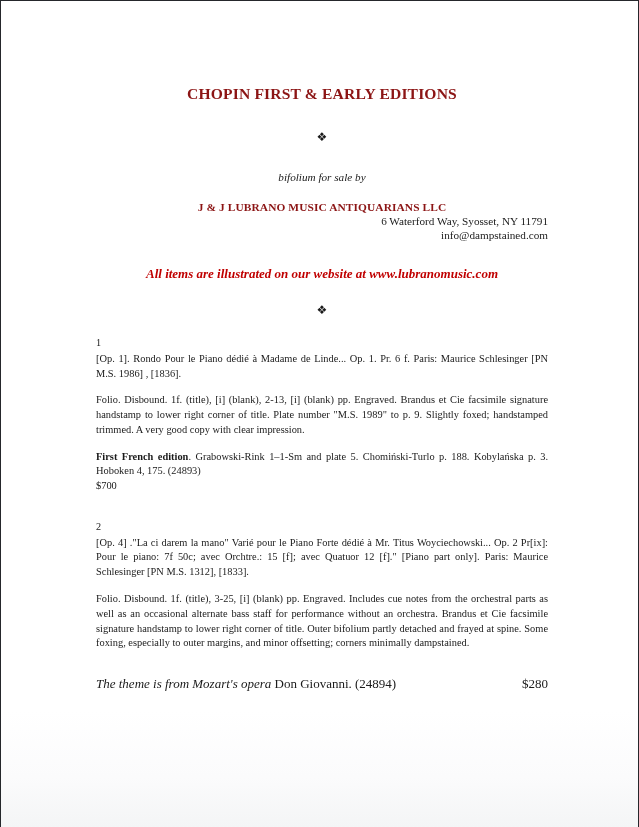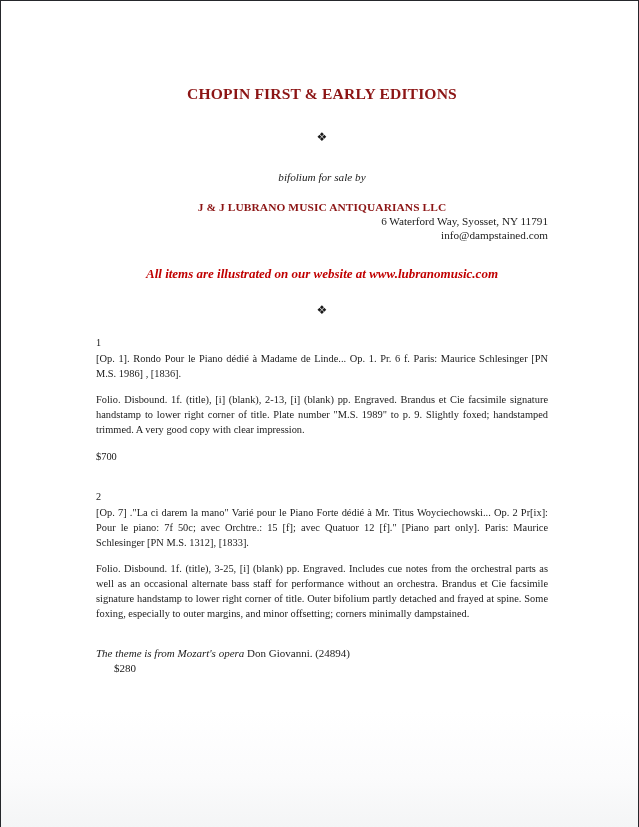--- a/index.html
+++ b/index.html
@@ -113,23 +113,22 @@
 
   .entry-title-block { padding-top: 1px; }
 
   .it { }
   .bd { font-weight: bold; }
 
   .price-row {
     display: flex;
     justify-content: space-between;
     align-items: baseline;
-    font-size: 11px;
+    font-size: 13px;
     line-height: 1.42;
-    flex-direction: column;
   }
   .price-note { font-style: italic; }
   .price-note .roman { font-style: normal; }
   .price-amount { font-style: normal; white-space: nowrap; padding-left: 18px; }
   .price-solo {
     margin: 0;
     font-size: 10.4px;
     line-height: 1.42;
   }
 </style>
@@ -155,26 +154,27 @@
     <div class="ornament ornament-2">❖</div>
 
     <div class="entries">
 
       <div class="entry">
         <p class="entry-number">1</p>
         <p class="entry-p entry-title-block"><span>[Op. 1]. </span><span class="it">Rondo Pour le Piano dédié à Madame de Linde... Op. 1. Pr. 6 f.</span><span> Paris: Maurice Schlesinger [PN M.S. 1986] , [1836].</span></p>
         <div class="entry-gap"></div>
         <p class="entry-p">Folio. Disbound. 1f. (title), [i] (blank), 2-13, [i] (blank) pp. Engraved. Brandus et Cie facsimile signature handstamp to lower right corner of title. Plate number "M.S. 1989" to p. 9. Slightly foxed; handstamped trimmed. A very good copy with clear impression.</p>
         <div class="entry-gap"></div>
+        <p class="entry-p"><span class="bd">First French edition</span><span>. Grabowski-Rink 1–1-Sm and plate 5. Chomiński-Turlo p. 188. Kobylańska p. 3. Hoboken 4, 175. (24893)</span></p>
         <p class="price-solo">$700</p>
       </div>
 
       <div class="entry">
         <p class="entry-number">2</p>
-        <p class="entry-p entry-title-block"><span>[Op. 7] .</span><span class="it">"La ci darem la mano" Varié pour le Piano Forte dédié à Mr. Titus Woyciechowski... Op. 2 Pr[ix]: Pour le piano: 7f 50c; avec Orchtre.: 15 [f]; avec Quatuor 12 [f]."</span><span> [Piano part only]. Paris: Maurice Schlesinger [PN M.S. 1312], [1833].</span></p>
+        <p class="entry-p entry-title-block"><span>[Op. 4] .</span><span class="it">"La ci darem la mano" Varié pour le Piano Forte dédié à Mr. Titus Woyciechowski... Op. 2 Pr[ix]: Pour le piano: 7f 50c; avec Orchtre.: 15 [f]; avec Quatuor 12 [f]."</span><span> [Piano part only]. Paris: Maurice Schlesinger [PN M.S. 1312], [1833].</span></p>
         <div class="entry-gap"></div>
         <p class="entry-p">Folio. Disbound. 1f. (title), 3-25, [i] (blank) pp. Engraved. Includes cue notes from the orchestral parts as well as an occasional alternate bass staff for performance without an orchestra. Brandus et Cie facsimile signature handstamp to lower right corner of title. Outer bifolium partly detached and frayed at spine. Some foxing, especially to outer margins, and minor offsetting; corners minimally dampstained.</p>
         <div class="entry-gap"></div>
         <div class="entry-gap"></div>
         <div class="price-row">
           <span class="price-note"><span>The theme is from Mozart's opera </span><span class="roman">Don Giovanni. (24894)</span></span>
           <span class="price-amount">$280</span>
         </div>
       </div>
 

